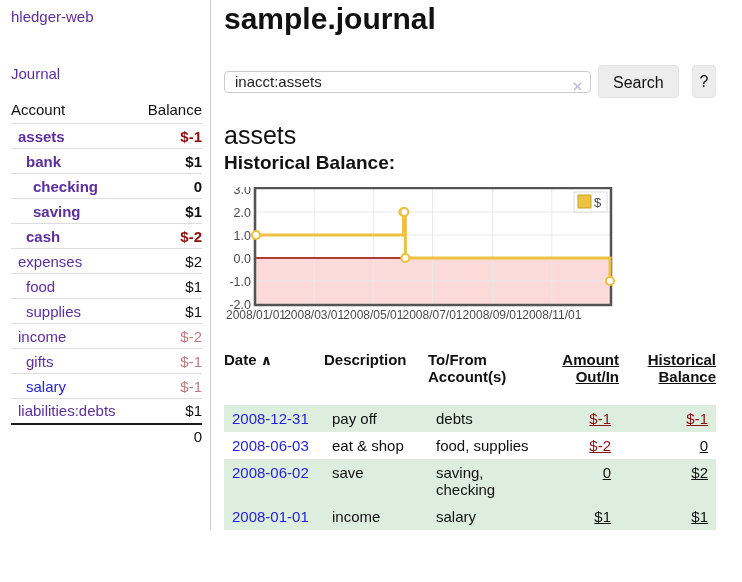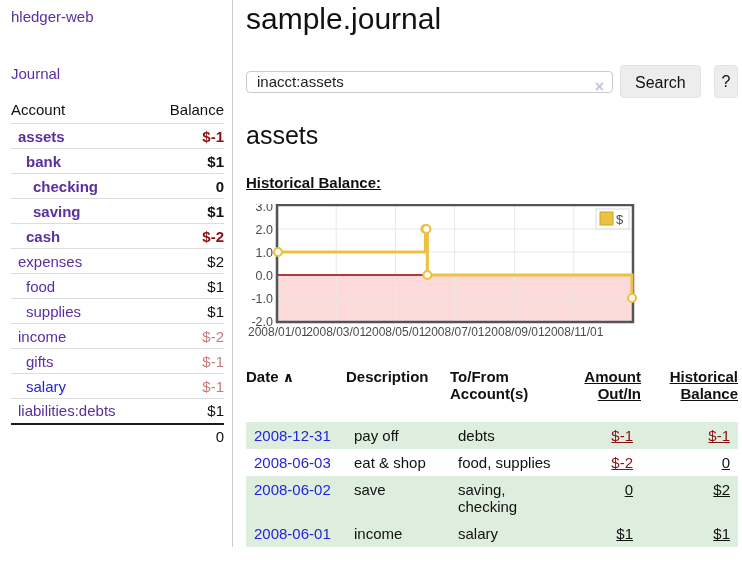--- a/index.html
+++ b/index.html
@@ -5,21 +5,21 @@
   * { box-sizing: border-box; margin: 0; padding: 0; }
   html,body { background:#fff; }
   body {
     width: 742px; height: 582px; overflow: hidden;
     font-family: "Liberation Sans", "DejaVu Sans", sans-serif;
     color: #111; font-size: 15px;
   }
   .app { display: flex; }
 
   
-  .sidebar { width: 233px; min-height: 430px; border-right: 1px solid #ccc; padding: 8px 8px 0 11px; flex-shrink: 0; }
+  .sidebar { width: 211px; min-height: 430px; border-right: 1px solid #ccc; padding: 8px 8px 0 11px; flex-shrink: 0; }
   a { text-decoration: none; cursor: pointer; }
   .plink { color: #5b2f9e; }
   .blink { color: #2323dd; }
   .brand { display:block; font-size: 15px; }
   .journal-link { display:block; margin-top: 40px; font-size: 15px; }
   .acct-table { width: 100%; border-collapse: collapse; margin-top: 16px; }
   .acct-table th { font-weight: normal; text-align: left; padding: 3px 0 5px 0; }
   .acct-table th.num { text-align: right; }
   .acct-table td { padding: 3px 0; height: 25px; }
   .acct-table tbody tr { border-top: 1px solid #ddd; }
@@ -28,41 +28,41 @@
   .acct-table .lvl2 { padding-left: 15px; }
   .acct-table .lvl3 { padding-left: 22px; }
   .b { font-weight: bold; }
   .pos { color: #111; }
   .neg { color: #8b1010; }
   .neg-muted { color: #c47c7c; }
   .total-row { border-top: 2px solid #1a1a1a !important; }
 
   
   .main { padding: 2px 4px 0 13px; width: 509px; }
-  h1.page-title { font-size: 30px; font-weight: normal; letter-spacing: 0; }
+  h1.page-title { font-size: 30px; font-weight: bold; letter-spacing: 0; }
   .search-row { display: flex; align-items: center; margin-top: 29px; }
   .search-wrap { position: relative; }
   .search-input {
     width: 367px; height: 22px; border: 1px solid #ccc; border-radius: 4px;
     padding: 0 28px 0 10px; font-size: 15px; color: #222;
     font-family: "Liberation Sans", sans-serif; outline: none;
   }
   .clear-x {
     position: absolute; right: 9px; top: 7px; font-size: 16px; font-weight: bold;
     color: #c9c0dd; line-height: 18px; cursor: pointer;
   }
   .btn {
     height: 33px; background: #ededed; border: 1px solid #e3e3e3; border-radius: 4px;
     font-size: 16px; color: #111; font-family: "Liberation Sans", sans-serif;
     padding: 8px 14px; cursor: pointer;
   }
   .btn-search { margin-left: 7px; }
   .btn-help { margin-left: 13px; width: 31px; padding: 0; }
   h2.acct-heading { font-size: 25px; font-weight: normal; margin-top: 23px; }
-  .section-label { font-weight: bold; margin-top: 24px; font-size: 15px; text-decoration: underline; }
+  .section-label { font-weight: bold; margin-top: 2px; font-size: 19px; }
   .chart { margin-top: 13px; }
 
   
   .reg-table { border-collapse: collapse; table-layout: fixed; width: 492px; margin-top: 17px; }
   .reg-table col.c-date { width: 100px; }
   .reg-table col.c-desc { width: 104px; }
   .reg-table col.c-acct { width: 112px; }
   .reg-table col.c-amt  { width: 79px; }
   .reg-table col.c-bal  { width: 97px; }
   .reg-table th { font-weight: bold; text-align: left; vertical-align: top; padding: 2px 0 20px 0; font-size: 15px; }
@@ -231,21 +231,21 @@
             <td class="num pos">0</td>
           </tr>
           <tr class="shaded">
             <td><a class="blink">2008-06-02</a></td>
             <td>save</td>
             <td class="acctcol">saving, checking</td>
             <td class="num pos">0</td>
             <td class="num pos">$2</td>
           </tr>
           <tr class="shaded">
-            <td><a class="blink">2008-06-01</a></td>
+            <td><a class="blink">2008-01-01</a></td>
             <td>income</td>
             <td class="acctcol">salary</td>
             <td class="num pos">$1</td>
             <td class="num pos">$1</td>
           </tr>
         </tbody>
     </table>
   </main>
 </div>
 

